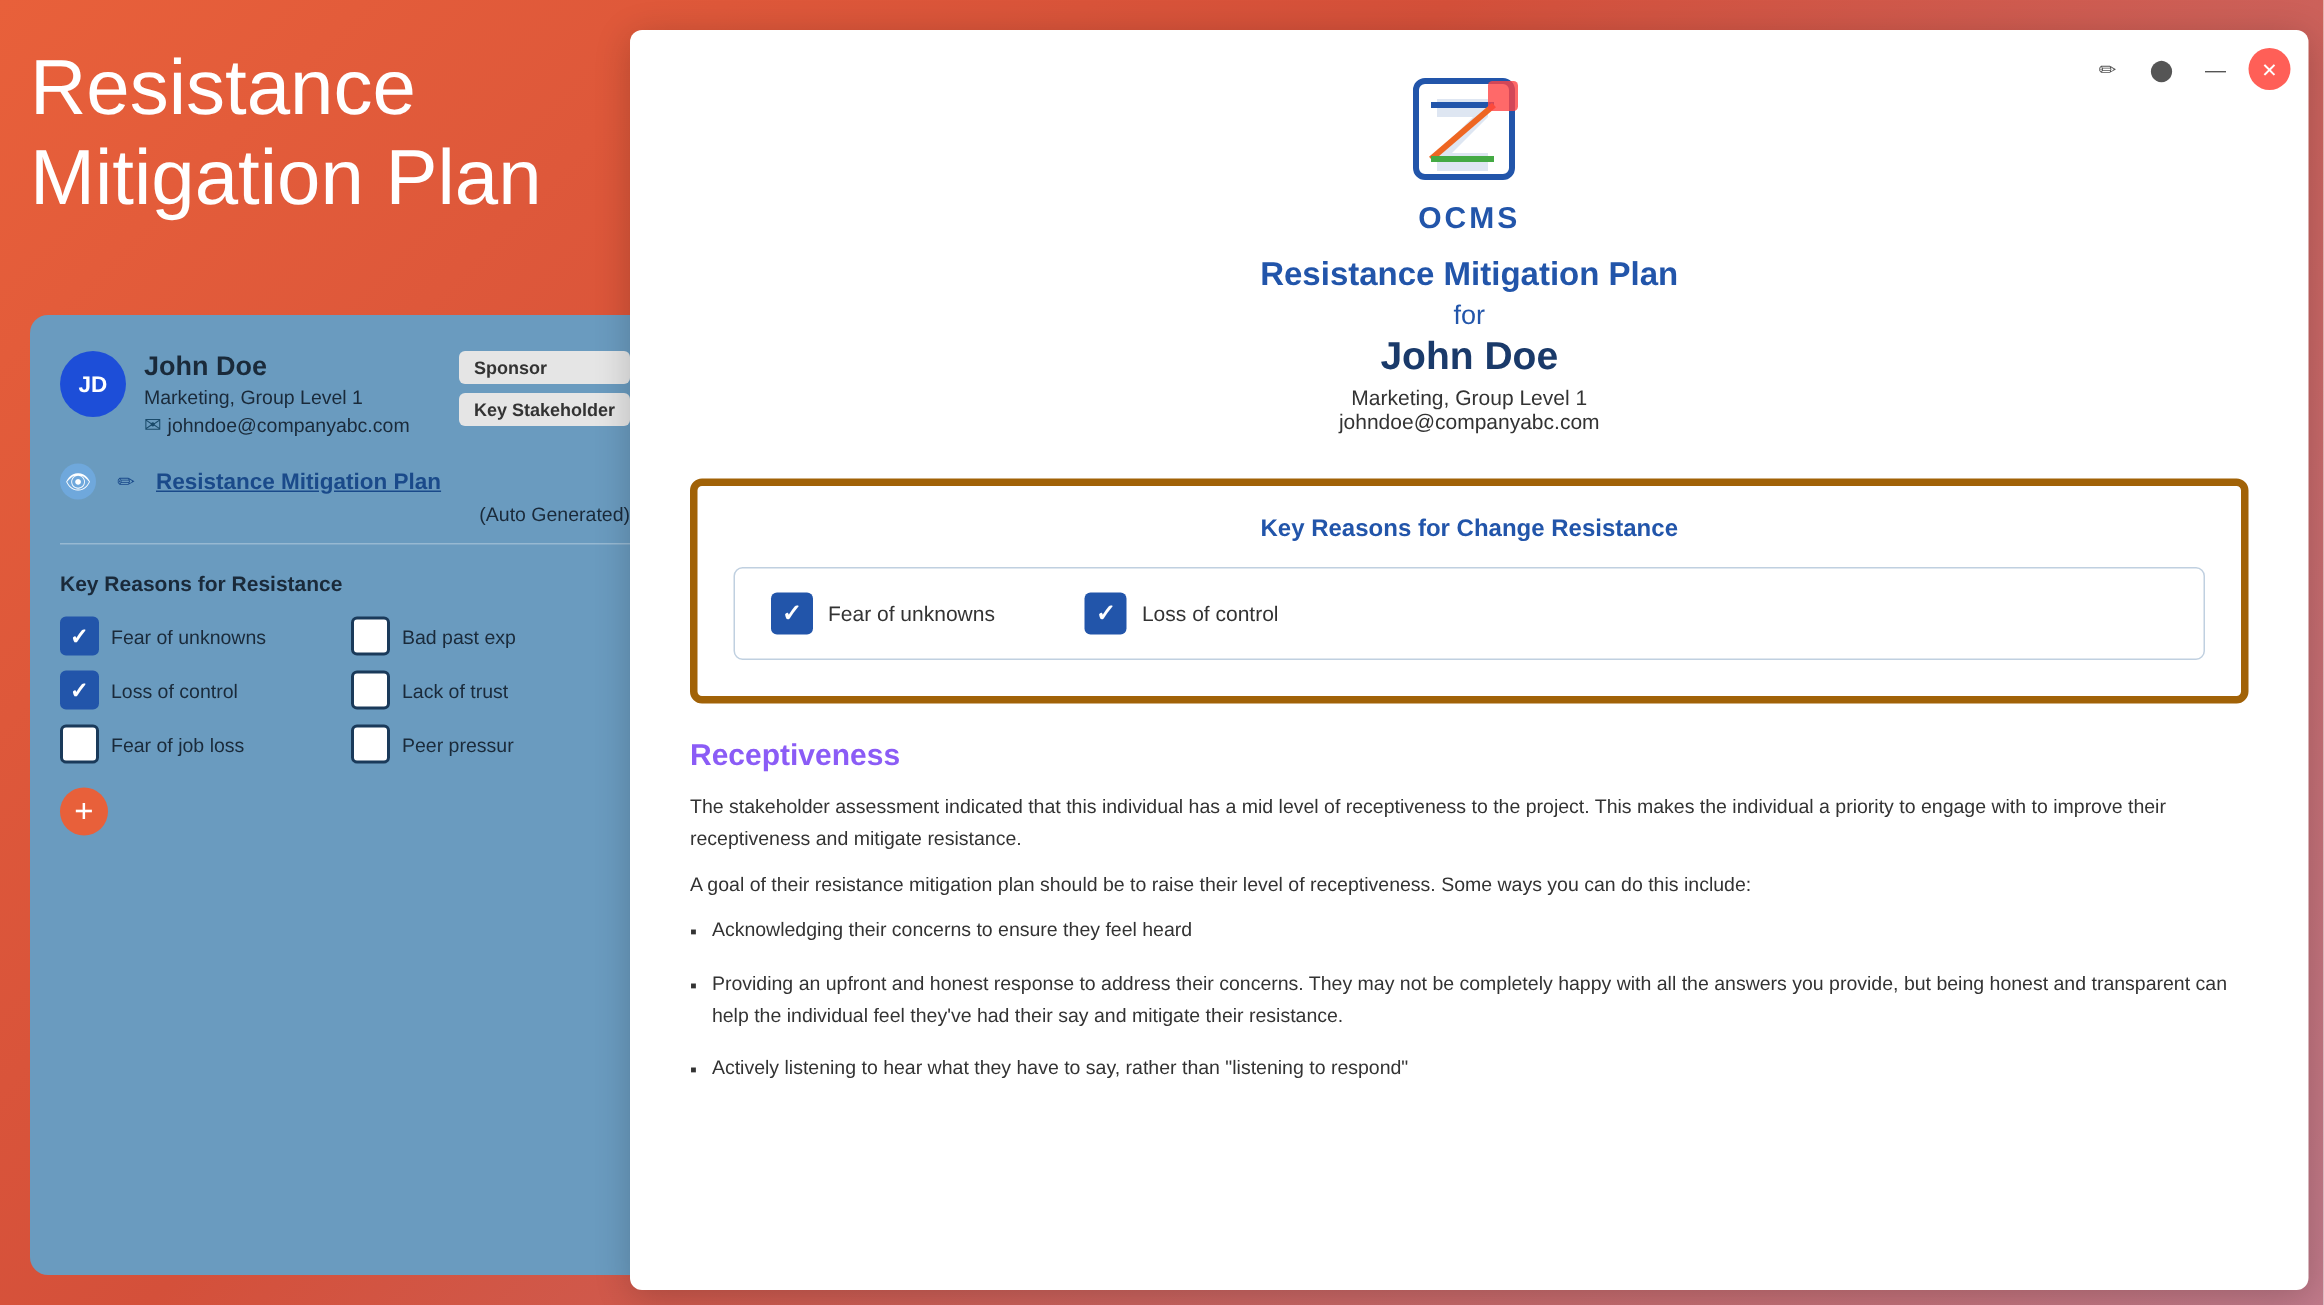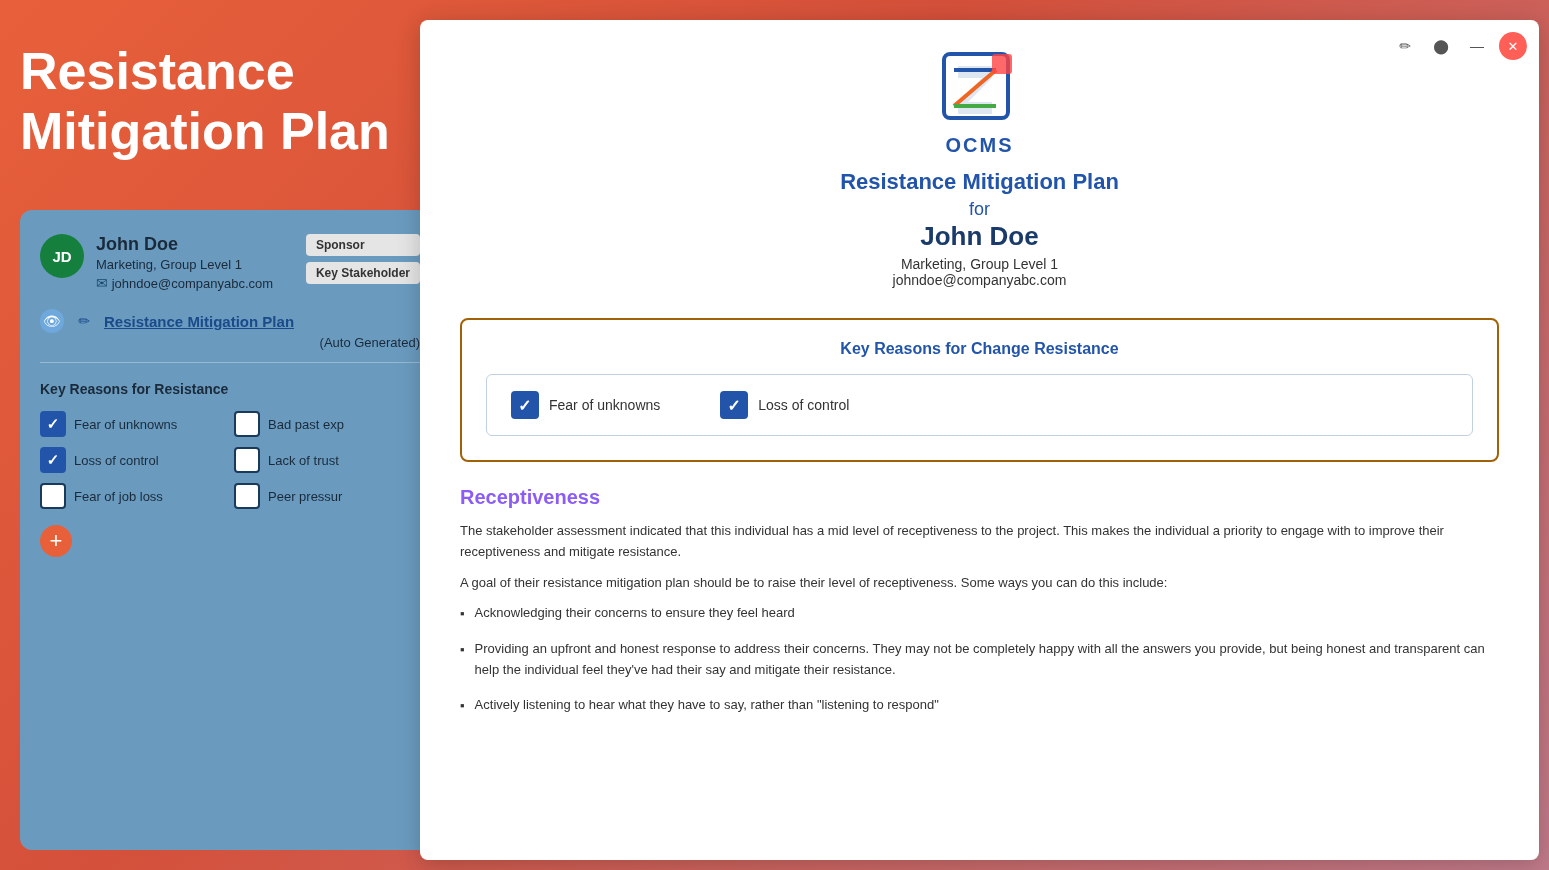--- a/index.html
+++ b/index.html
@@ -8,25 +8,25 @@
       background: linear-gradient(135deg, #e8603a 0%, #d4503a 40%, #c07a8a 100%);
       width: 1549px;
       height: 870px;
       overflow: hidden;
       position: relative;
     }
 
     
     .bg-title {
       position: absolute;
-      top: 42px;
+      top: 30px;
       left: 20px;
       color: white;
       font-size: 52px;
-      font-weight: 700;
+      font-weight: 400;
       line-height: 1.15;
       z-index: 1;
     }
 
     
     .left-panel {
       position: absolute;
       top: 210px;
       left: 20px;
       width: 420px;
@@ -41,21 +41,21 @@
       display: flex;
       align-items: flex-start;
       gap: 12px;
       margin-bottom: 8px;
     }
 
     .avatar {
       width: 44px;
       height: 44px;
       border-radius: 50%;
-      background: #15803d;
+      background: #1d4ed8;
       color: white;
       display: flex;
       align-items: center;
       justify-content: center;
       font-weight: 700;
       font-size: 15px;
       flex-shrink: 0;
     }
 
     .user-info {
@@ -294,21 +294,21 @@
       font-size: 14px;
       color: #333;
     }
 
     .doc-email {
       font-size: 14px;
       color: #333;
     }
 
     .reasons-box {
-      border: 2px solid #a16207;
+      border: 5px solid #a16207;
       border-radius: 8px;
       padding: 20px 24px 24px 24px;
       margin-bottom: 24px;
     }
 
     .reasons-title {
       font-size: 16px;
       font-weight: 700;
       color: #2255aa;
       text-align: center;

